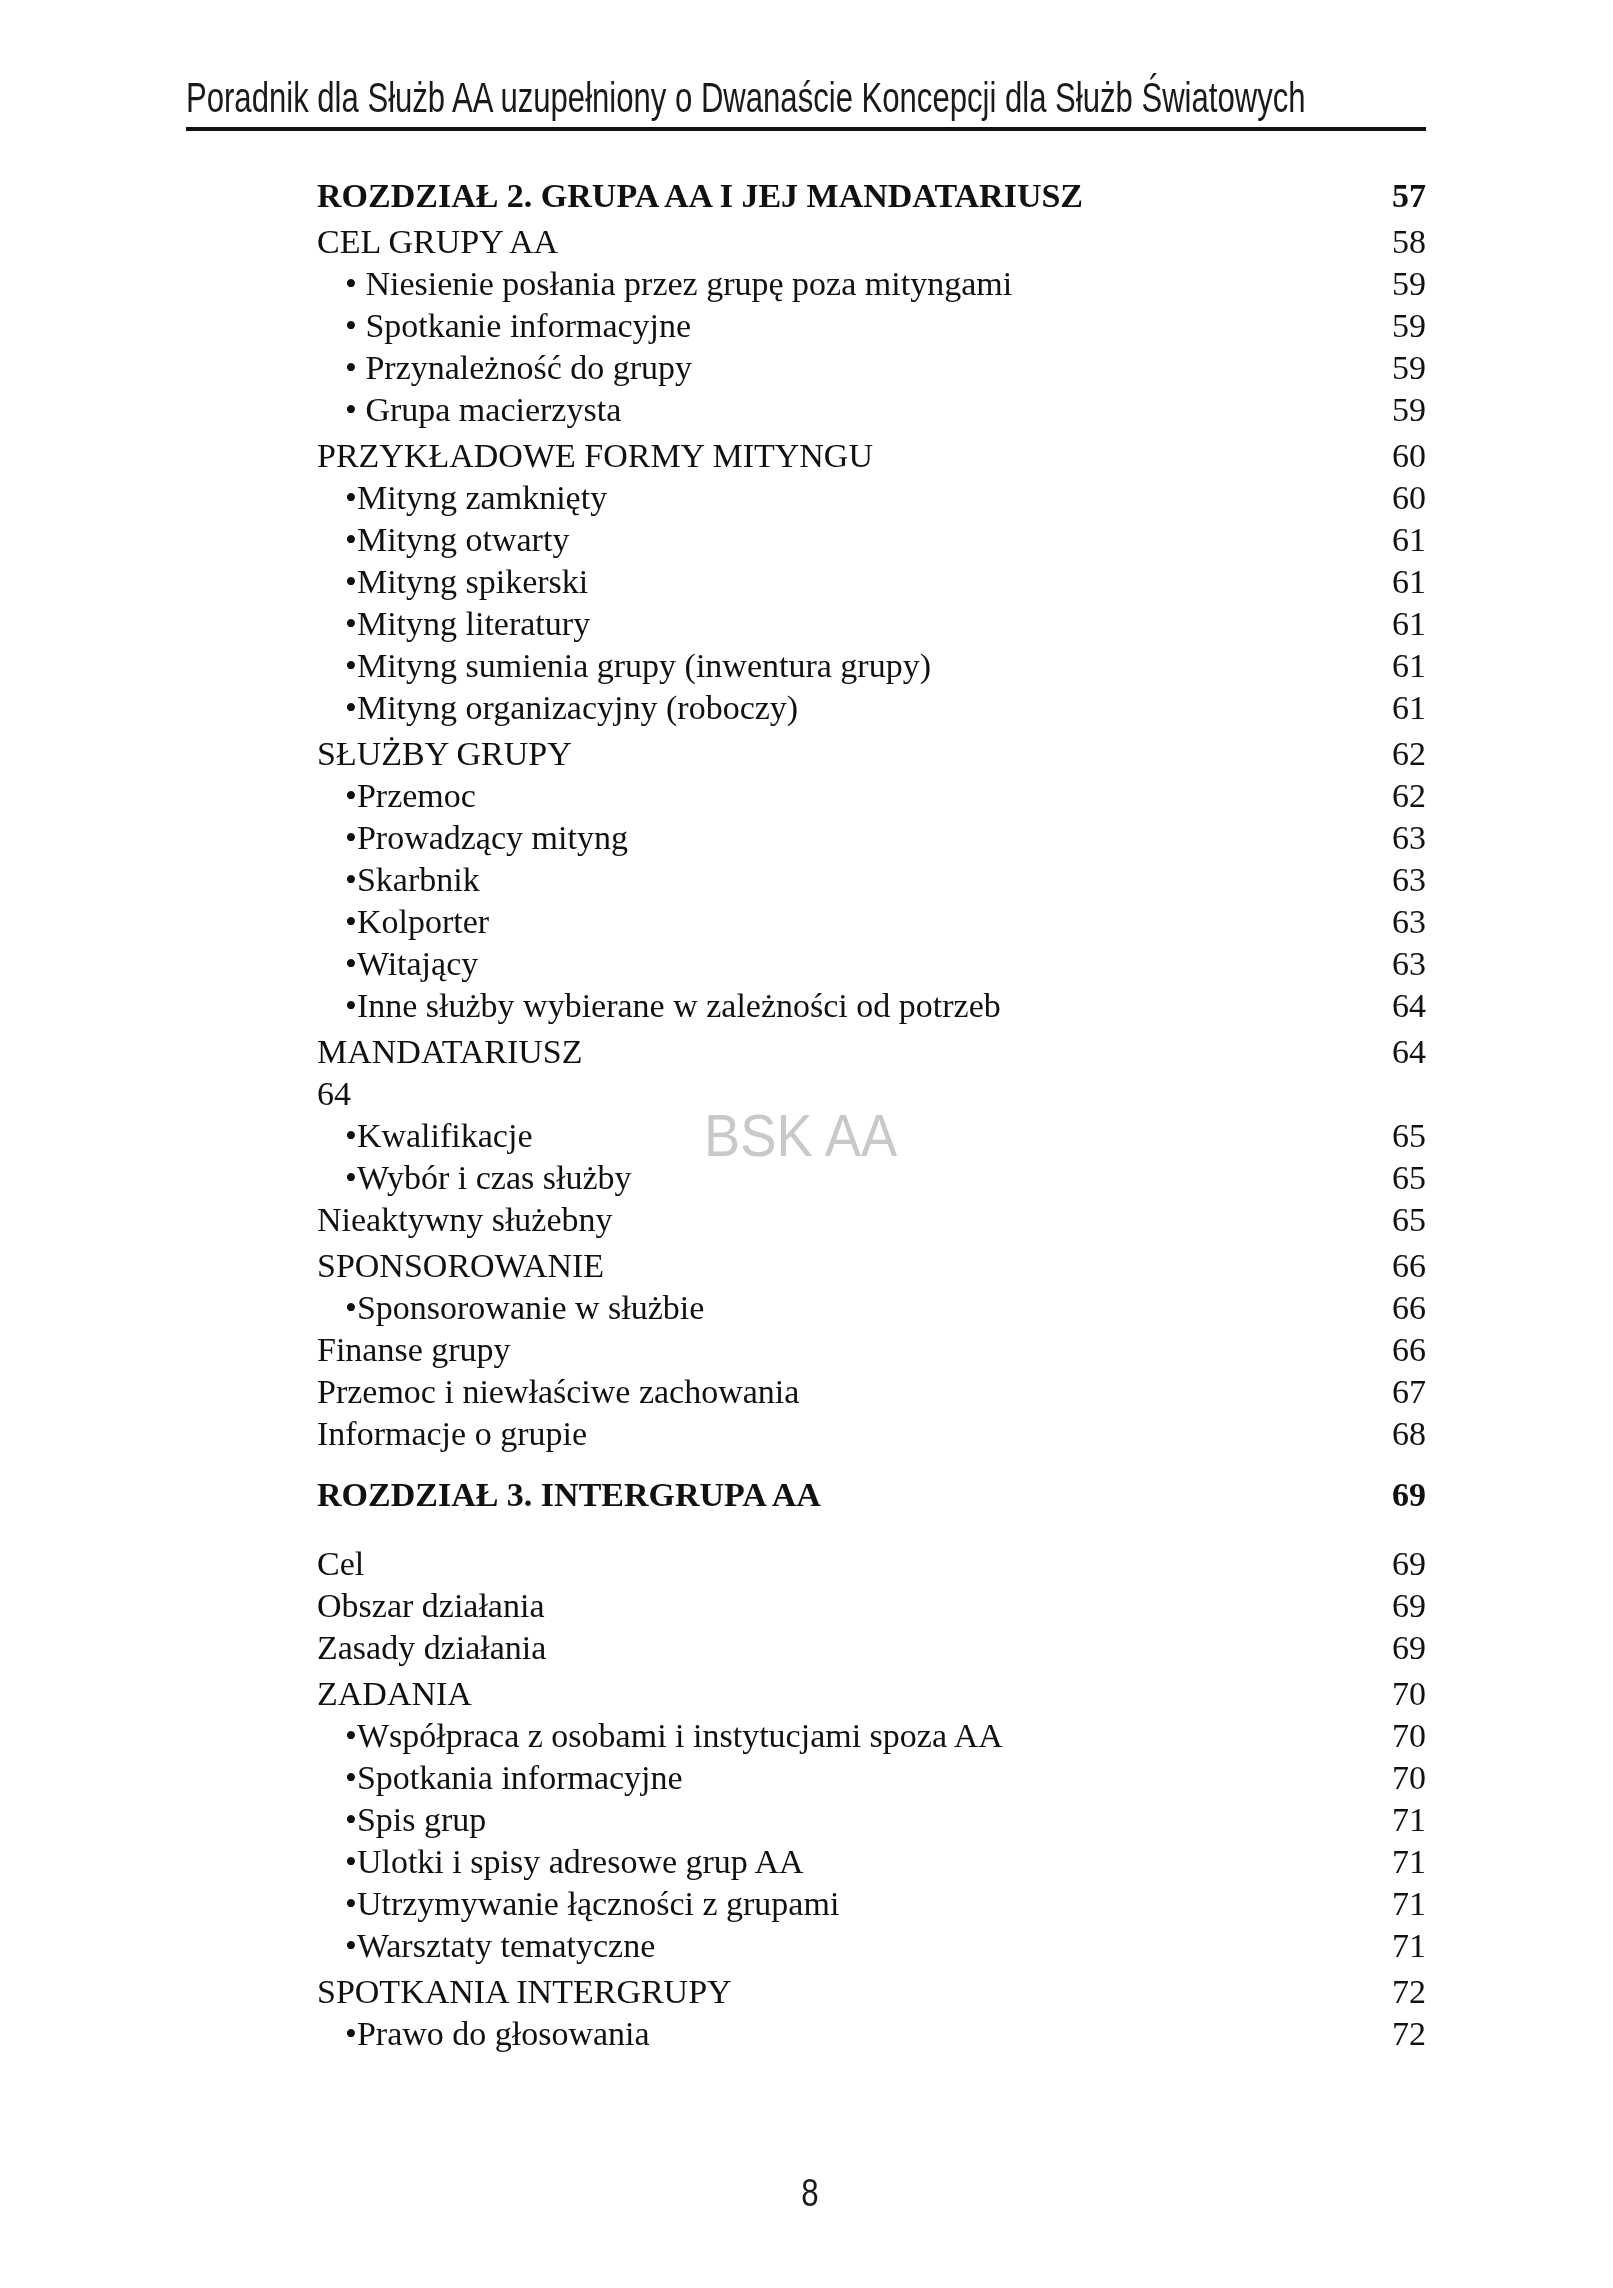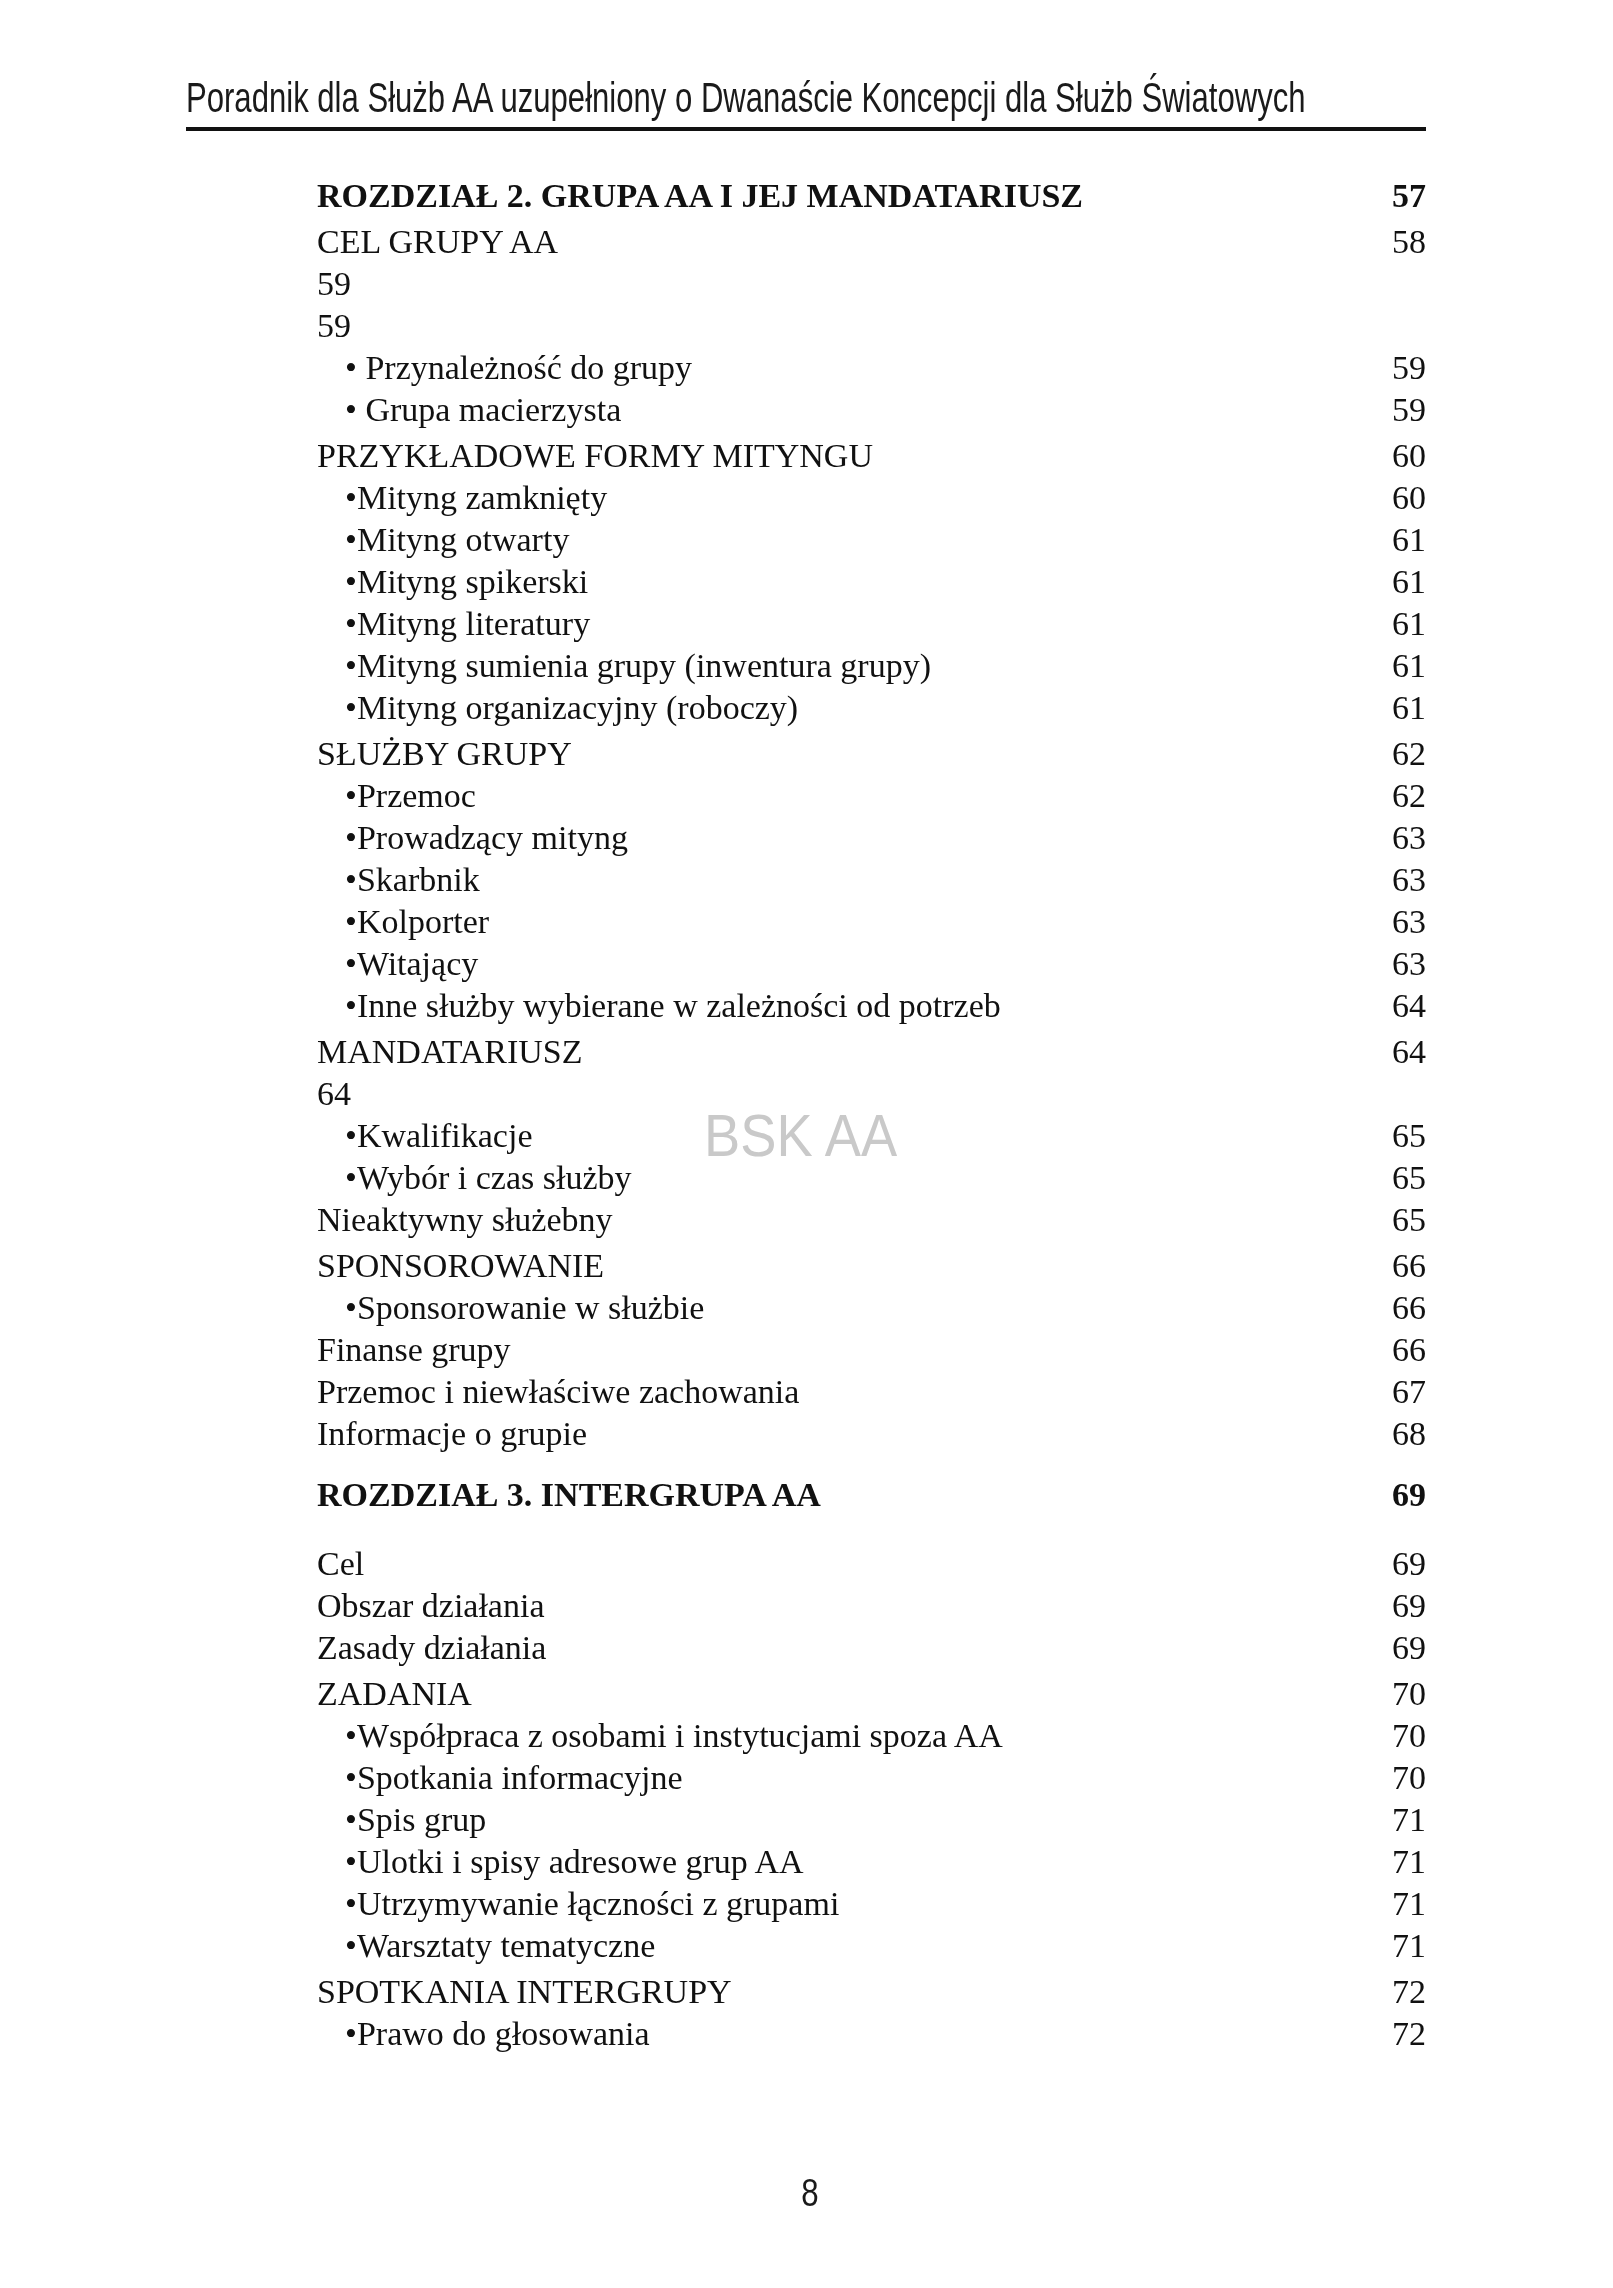--- a/index.html
+++ b/index.html
@@ -40,23 +40,25 @@
 <div class="toc" id="toc">
     <div class="row chapter chapter-first">
       <span class="label">ROZDZIAŁ 2. GRUPA AA I JEJ MANDATARIUSZ</span>
       <span class="page">57</span>
     </div>
     <div class="row section">
       <span class="label">CEL GRUPY AA</span>
       <span class="page">58</span>
     </div>
     <div class="row item">
-      <span class="page">59</span>
-    </div>
-    <div class="row item">
+      <span class="label">• Niesienie posłania przez grupę poza mityngami</span>
+      <span class="page">59</span>
+    </div>
+    <div class="row item">
+      <span class="label">• Spotkanie informacyjne</span>
       <span class="page">59</span>
     </div>
     <div class="row item">
       <span class="label">• Przynależność do grupy</span>
       <span class="page">59</span>
     </div>
     <div class="row item">
       <span class="label">• Grupa macierzysta</span>
       <span class="page">59</span>
     </div>

